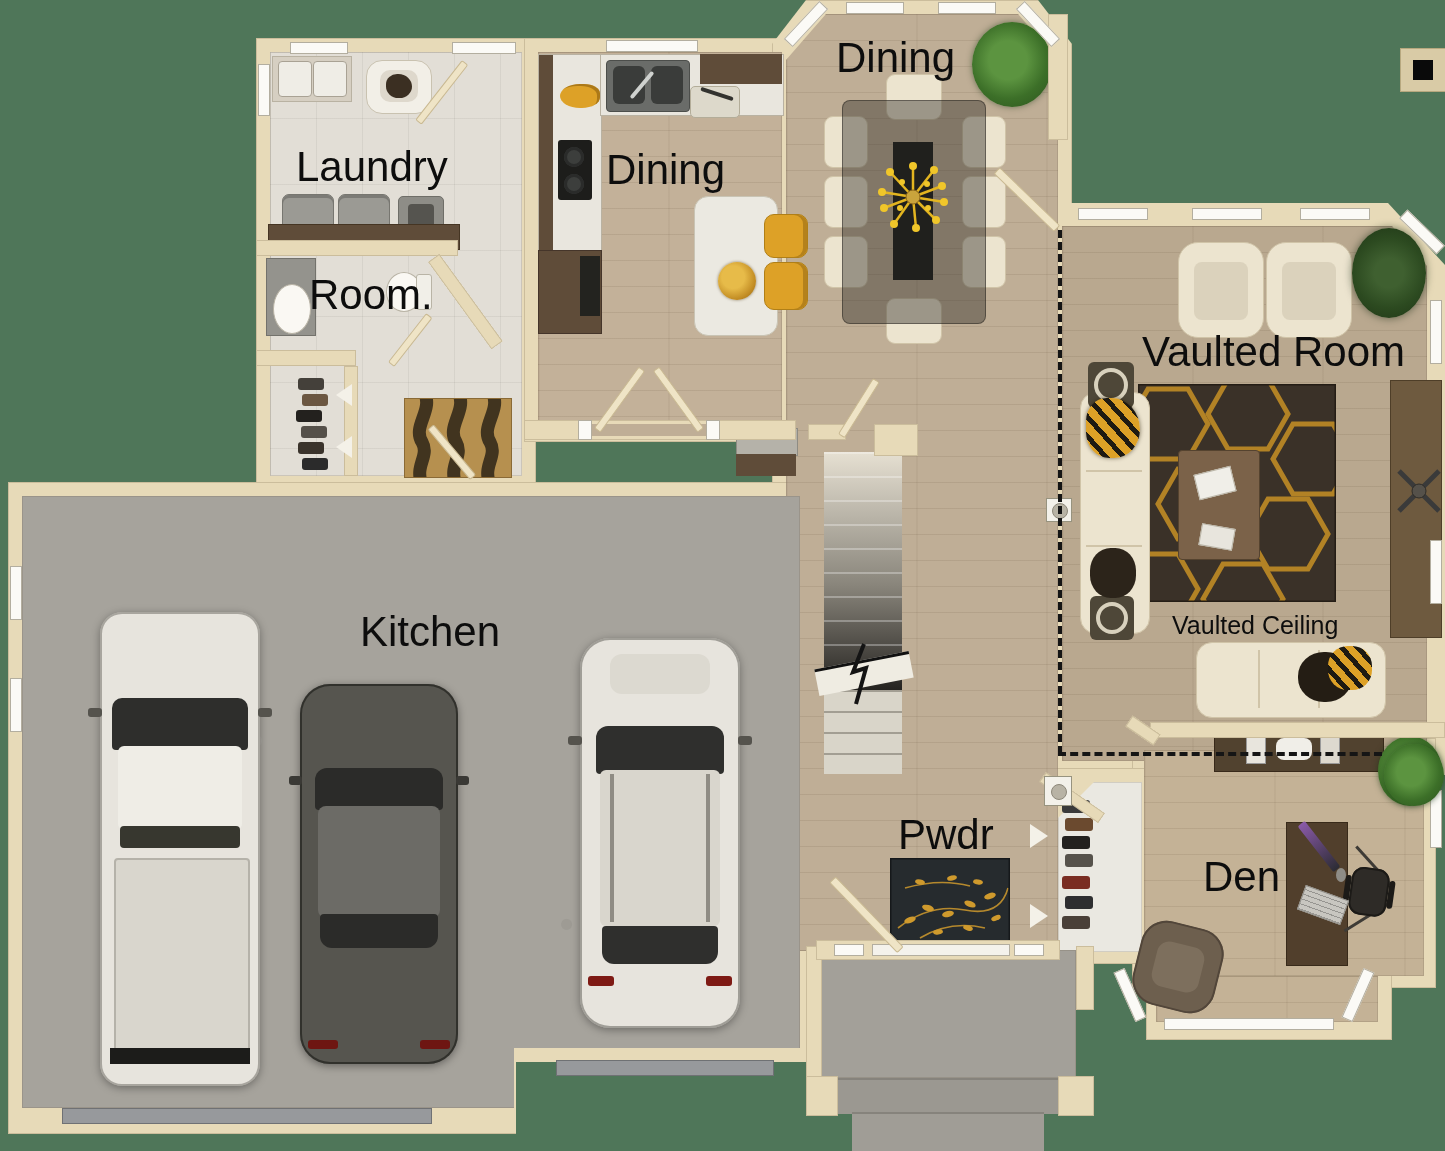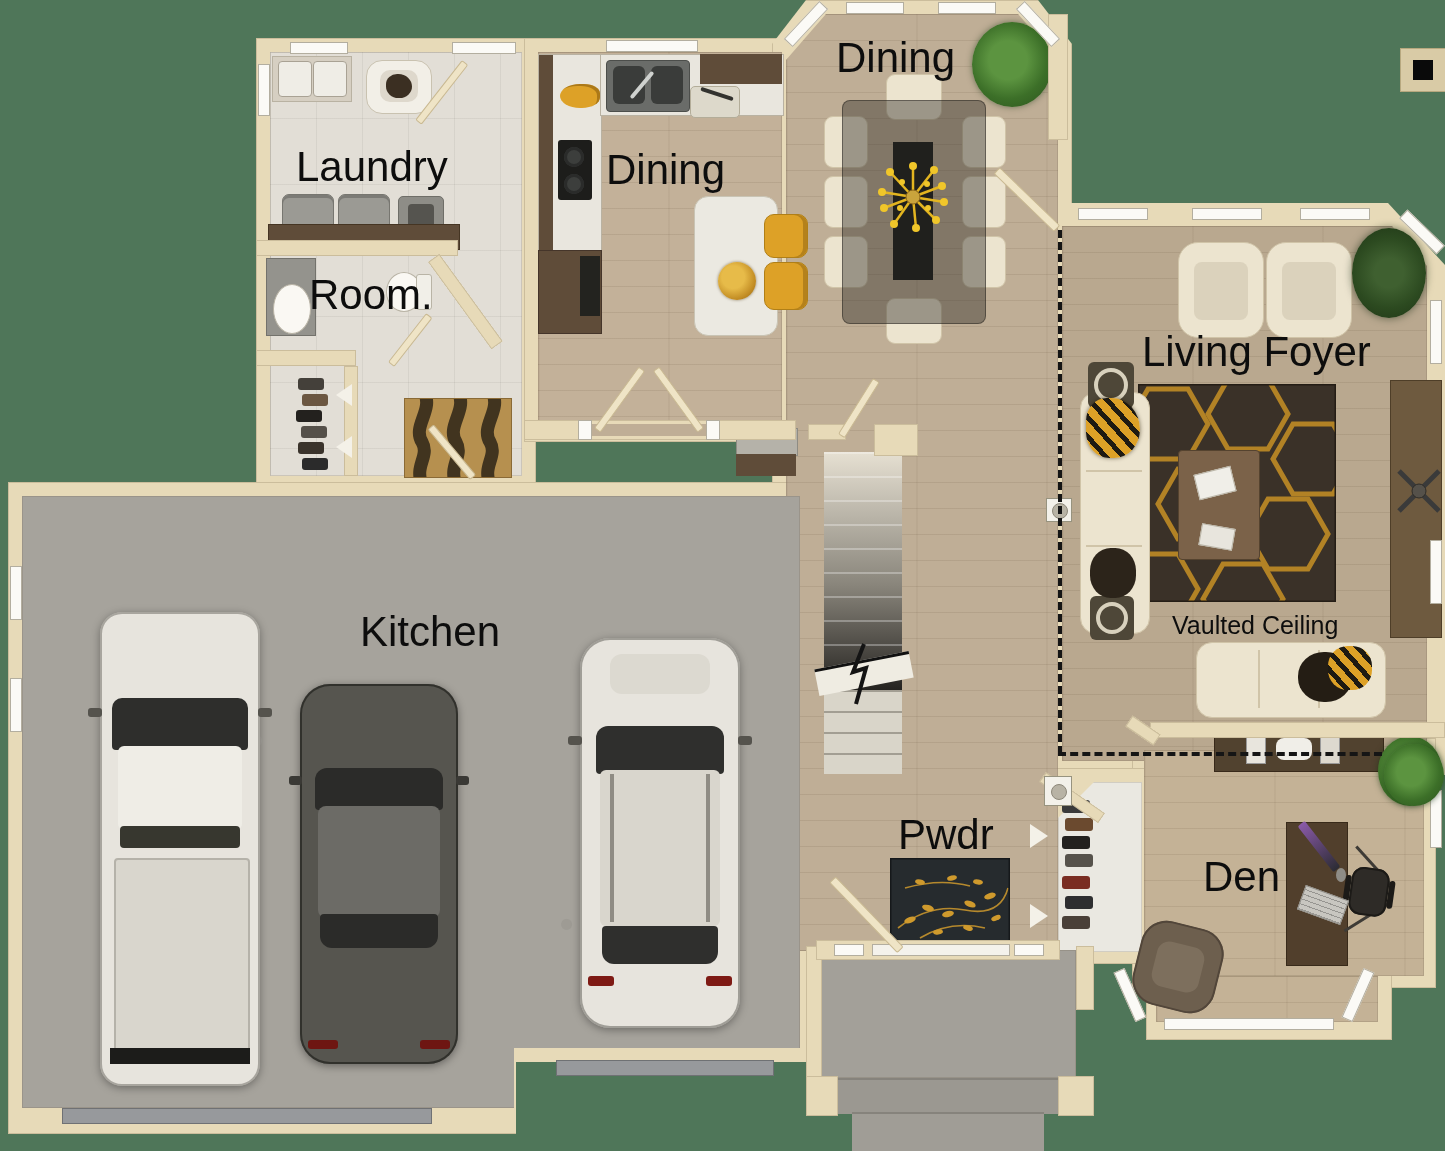--- a/index.html
+++ b/index.html
@@ -379,17 +379,17 @@
 <div class="abs wall z3" style="left:1058px;top:1076px;width:36px;height:40px;"></div>
 
 <div class="abs z3" style="left:1400px;top:48px;width:44px;height:42px;background:#d9cba6;border:1px solid #b7a87f;">
   <div class="abs" style="left:12px;top:11px;width:20px;height:20px;background:#0a0a0a;"></div>
 </div>
 
 <div class="abs room-label" style="left:836px;top:36px;text-align:center;">Dining</div>
 <div class="abs room-label" style="left:296px;top:145px;">Laundry</div>
 <div class="abs room-label" style="left:606px;top:148px;">Dining</div>
 <div class="abs room-label" style="left:309px;top:273px;">Room.</div>
-<div class="abs room-label" style="left:1142px;top:330px;">Living Foyer</div>
+<div class="abs room-label" style="left:1142px;top:330px;">Vaulted Room</div>
 <div class="abs small-label" style="left:1172px;top:613px;">Vaulted Ceiling</div>
 <div class="abs room-label" style="left:360px;top:610px;">Kitchen</div>
 <div class="abs room-label" style="left:898px;top:813px;">Pwdr</div>
 <div class="abs room-label" style="left:1203px;top:855px;">Den</div>
 
 </body></html>

